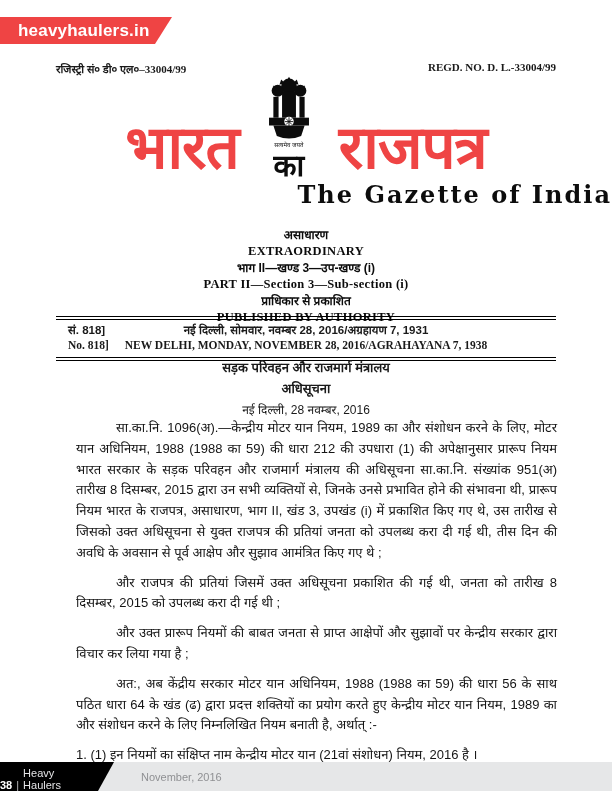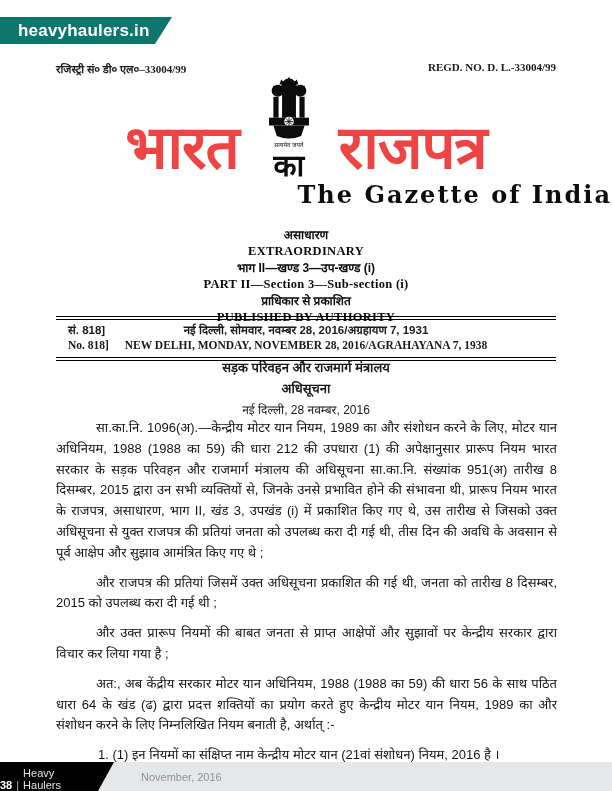--- a/index.html
+++ b/index.html
@@ -6,21 +6,21 @@
   html,body { background:#ffffff; }
   body { font-family:"Liberation Sans", sans-serif; color:#1a1a1a; }
   .page {
     position:relative; width:612px; height:791px; margin:0 auto;
     background:#ffffff; overflow:hidden;
   }
 
   
   .site-banner {
     position:absolute; top:17px; left:0; width:172px; height:27px;
-    background:#0f766e; color:#ffffff;
+    background:#ef4444; color:#ffffff;
     clip-path:polygon(0 0, 100% 0, calc(100% - 17px) 100%, 0 100%);
     font:bold 17px/27px "Liberation Sans", sans-serif;
     padding-left:18px; letter-spacing:.2px;
   }
 
   
   .reg-row {
     position:absolute; top:61px; left:56px; right:56px;
     display:flex; justify-content:space-between;
     font:bold 11px "Liberation Serif", serif;
@@ -71,21 +71,21 @@
   .ministry  { font:bold 13px/16px "Liberation Sans", sans-serif; }
   .notif-type { font:bold 13px/16px "Liberation Sans", sans-serif; margin-top:5px; }
   .place-date { font:12px/15px "Liberation Sans", sans-serif; margin-top:6px; }
 
   
   .doc-body {
     position:absolute; top:418px; left:56px; right:55px;
     font:13px/1.6 "Liberation Sans", sans-serif; color:#141414;
     text-align:justify;
   }
-  .doc-body p { margin-bottom:9px; }
+  .doc-body p { margin-bottom:9px;margin-left:20px; }
   .para   { text-indent:40px; }
   .item-a { margin-left:42px; text-align:left; }
   .item-b { margin-left:54px; text-align:left; }
 
   
   .footer {
     position:absolute; left:0; right:0; bottom:0; height:29px;
     background:#e6e7e8;
   }
   .footer-dark {

